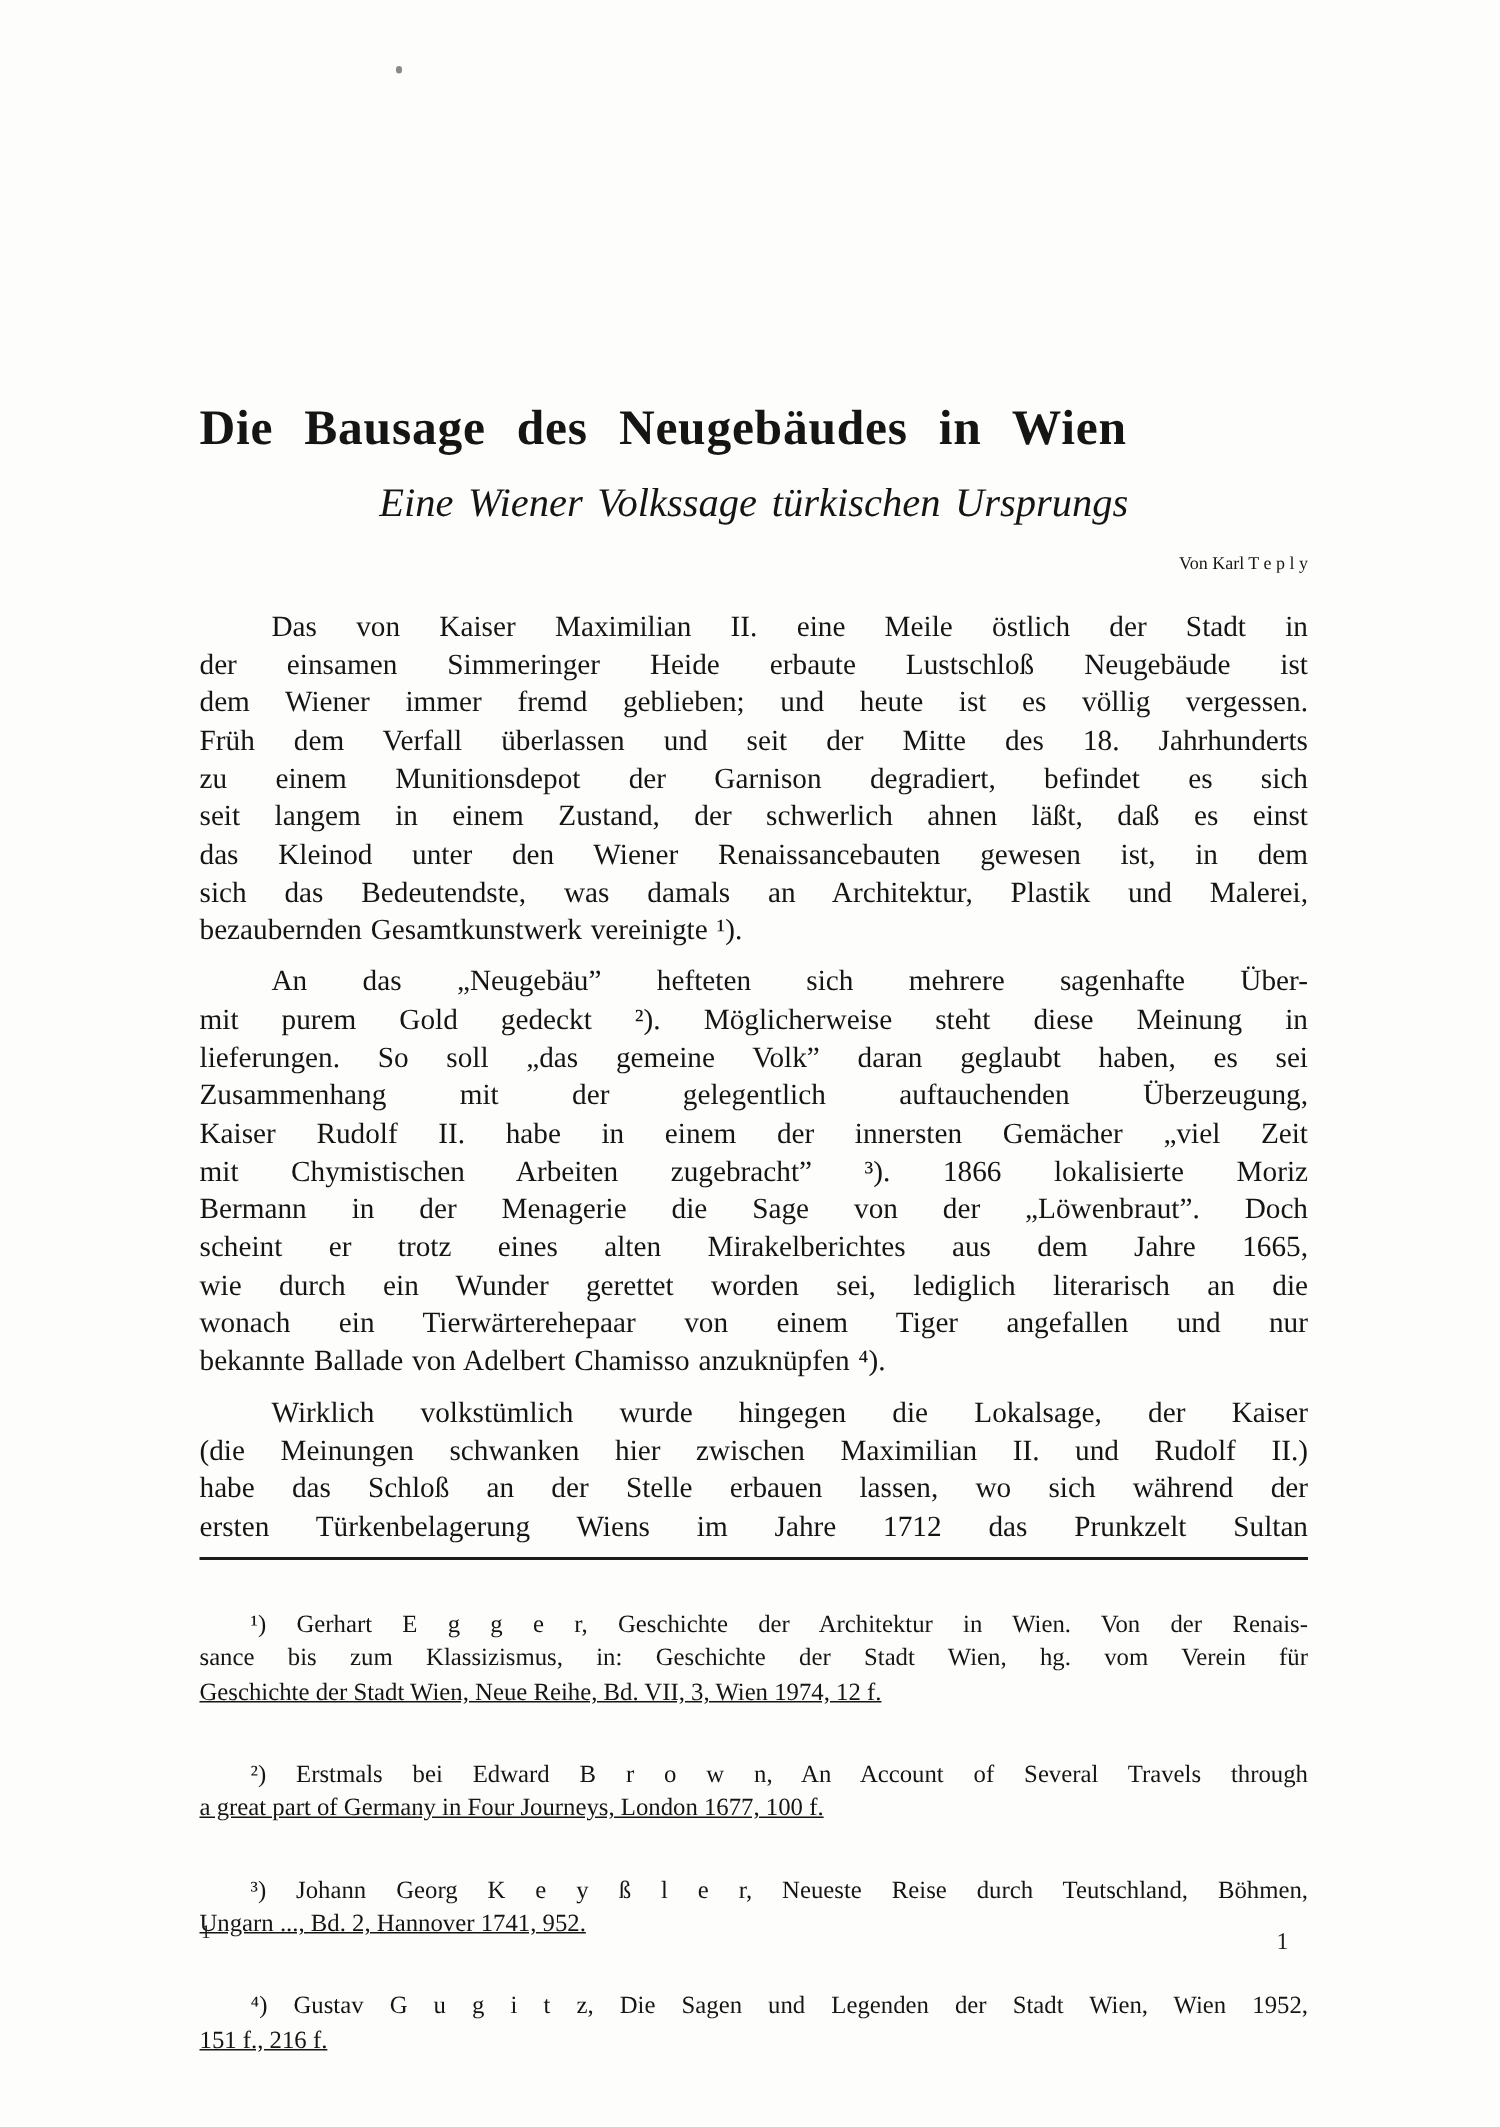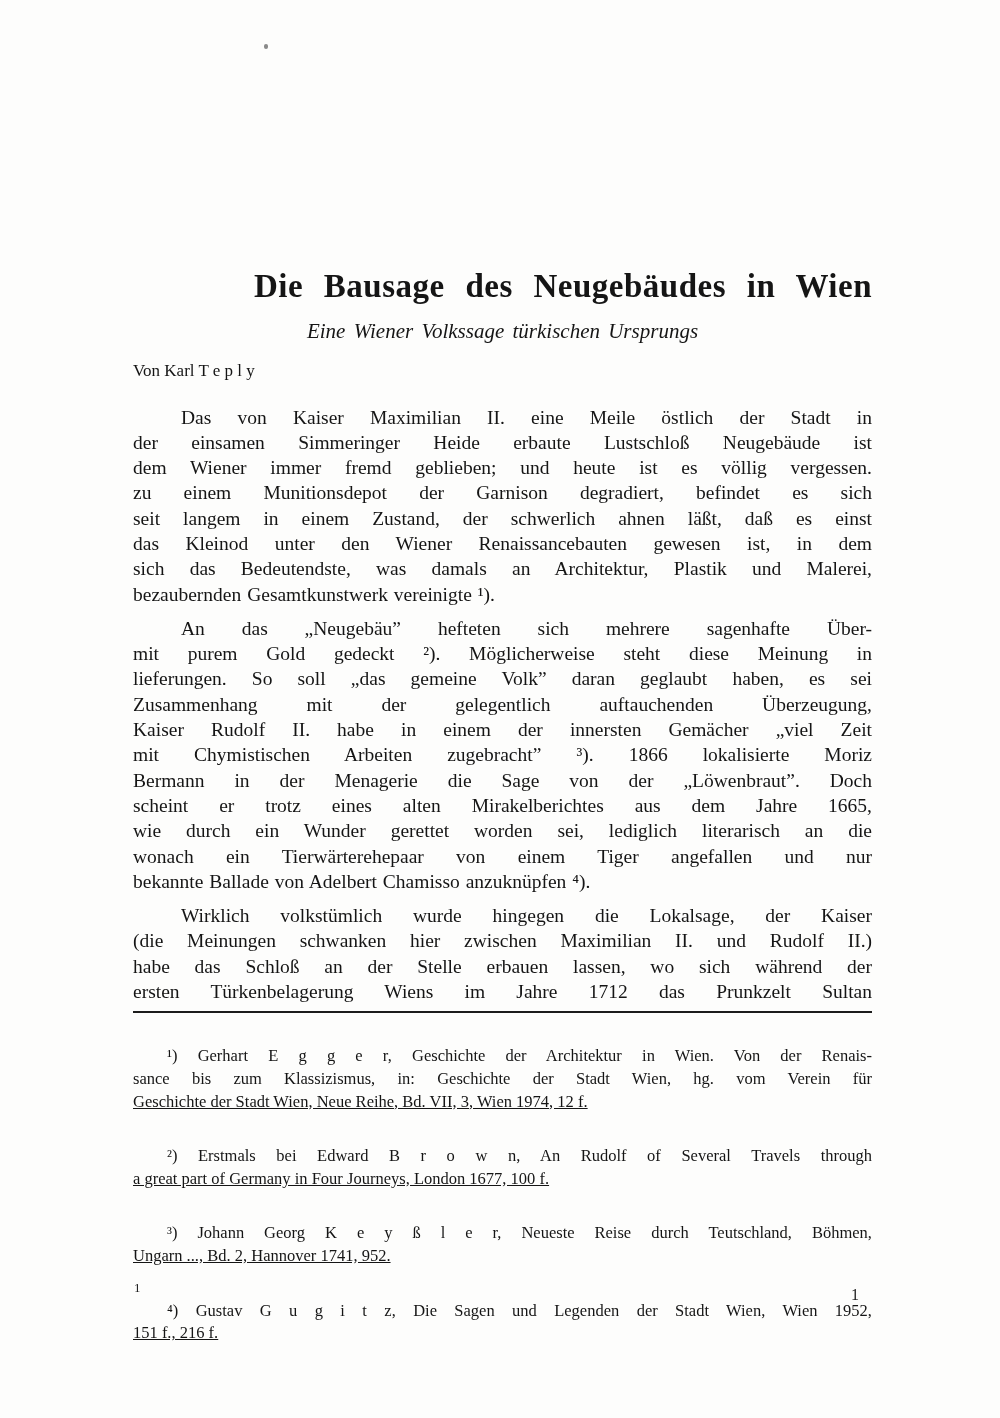--- a/index.html
+++ b/index.html
@@ -14,32 +14,32 @@
     overflow:hidden;
   }
   .speck {
     position:absolute; left:264px; top:44px;
     width:4px; height:5px; background:#8a8a8a; border-radius:2px;
   }
   .content {
     position:absolute; left:133px; top:268px; width:739px;
   }
   .title {
-    margin:0; text-align:right;
+    margin:0; text-align:left;
     font-size:33px; font-weight:bold; line-height:1.15;
     word-spacing:12px; letter-spacing:0.5px;
   }
   .subtitle {
     margin-top:13px; text-align:center;
-    font-style:italic; font-size:21px; line-height:1.2;
+    font-style:italic; font-size:27px; line-height:1.2;
     word-spacing:3px;
   }
   .byline {
-    margin-top:17px; text-align:left;
-    font-size:17px; line-height:1.2;
+    margin-top:17px; text-align:right;
+    font-size:12px; line-height:1.2;
   }
   .bodytext { margin-top:23px; }
   .bodytext .block + .block { margin-top:9px; }
   .body-line {
     font-size:19.5px; line-height:25.3px;
     text-align:justify; text-align-last:justify;
     word-spacing:1px;
   }
   .body-line.first { text-indent:48px; }
   .body-line.end { text-align-last:left; }
@@ -71,20 +71,21 @@
   <div class="content">
     <h1 class="title">Die Bausage des Neugebäudes in Wien</h1>
     <div class="subtitle">Eine Wiener Volkssage türkischen Ursprungs</div>
     <div class="byline">Von Karl T e p l y</div>
 
     <div class="bodytext" id="body-paragraphs">
         <div class="block">
           <div class="body-line first">Das von Kaiser Maximilian II. eine Meile östlich der Stadt in</div>
           <div class="body-line">der einsamen Simmeringer Heide erbaute Lustschloß Neugebäude ist</div>
           <div class="body-line">dem Wiener immer fremd geblieben; und heute ist es völlig vergessen.</div>
+          <div class="body-line">Früh dem Verfall überlassen und seit der Mitte des 18. Jahrhunderts</div>
           <div class="body-line">zu einem Munitionsdepot der Garnison degradiert, befindet es sich</div>
           <div class="body-line">seit langem in einem Zustand, der schwerlich ahnen läßt, daß es einst</div>
           <div class="body-line">das Kleinod unter den Wiener Renaissancebauten gewesen ist, in dem</div>
           <div class="body-line">sich das Bedeutendste, was damals an Architektur, Plastik und Malerei,</div>
           <div class="body-line end">bezaubernden Gesamtkunstwerk vereinigte ¹).</div>
         </div>
         <div class="block">
           <div class="body-line first">An das „Neugebäu” hefteten sich mehrere sagenhafte Über-</div>
           <div class="body-line">mit purem Gold gedeckt ²). Möglicherweise steht diese Meinung in</div>
           <div class="body-line">lieferungen. So soll „das gemeine Volk” daran geglaubt haben, es sei</div>
@@ -107,21 +108,21 @@
 
     <div class="fnrule"></div>
 
     <div class="footnotes" id="footnotes">
         <div class="block">
           <div class="fn-line first">¹) Gerhart E g g e r, Geschichte der Architektur in Wien. Von der Renais-</div>
           <div class="fn-line">sance bis zum Klassizismus, in: Geschichte der Stadt Wien, hg. vom Verein für</div>
           <div class="fn-line end">Geschichte der Stadt Wien, Neue Reihe, Bd. VII, 3, Wien 1974, 12 f.</div>
         </div>
         <div class="block">
-          <div class="fn-line first">²) Erstmals bei Edward B r o w n, An Rudolf of Several Travels through</div>
+          <div class="fn-line first">²) Erstmals bei Edward B r o w n, An Account of Several Travels through</div>
           <div class="fn-line end">a great part of Germany in Four Journeys, London 1677, 100 f.</div>
         </div>
         <div class="block">
           <div class="fn-line first">³) Johann Georg K e y ß l e r, Neueste Reise durch Teutschland, Böhmen,</div>
           <div class="fn-line end">Ungarn ..., Bd. 2, Hannover 1741, 952.</div>
         </div>
         <div class="block">
           <div class="fn-line first">⁴) Gustav G u g i t z, Die Sagen und Legenden der Stadt Wien, Wien 1952,</div>
           <div class="fn-line end">151 f., 216 f.</div>
         </div>

